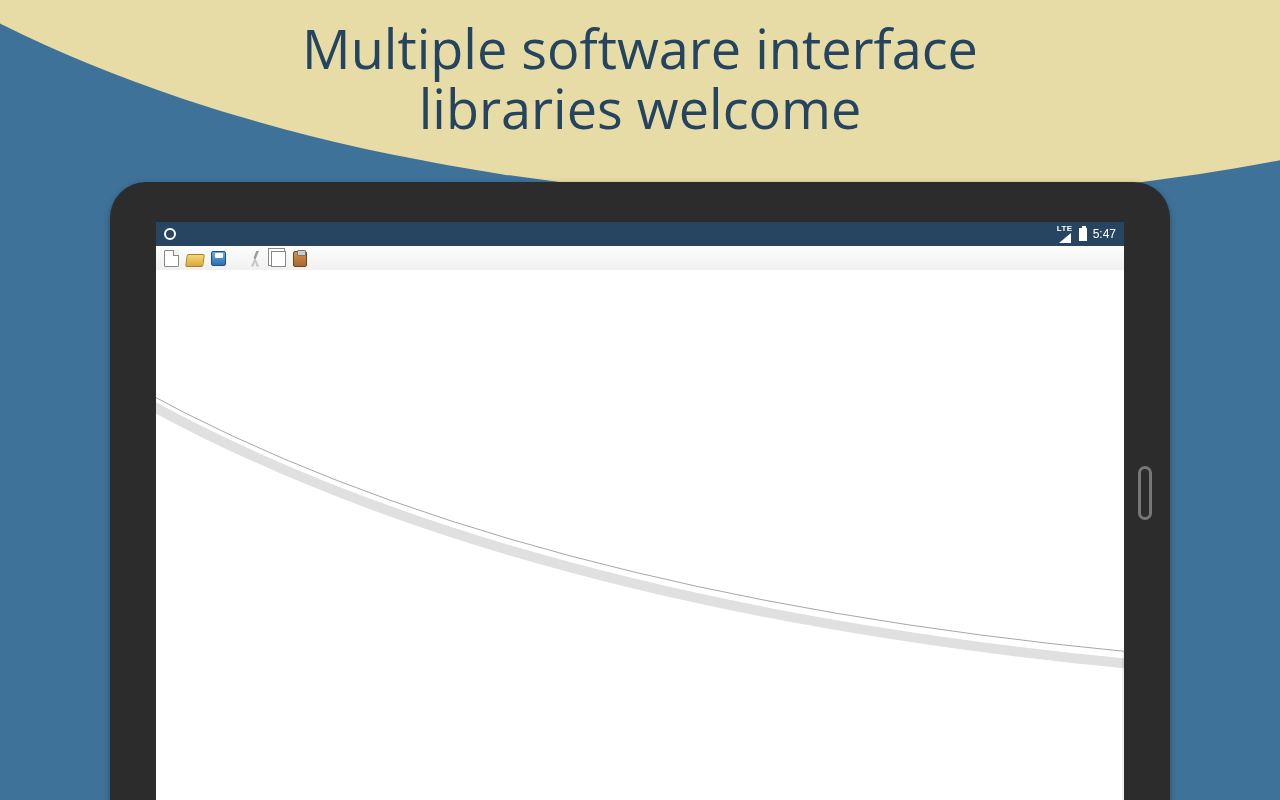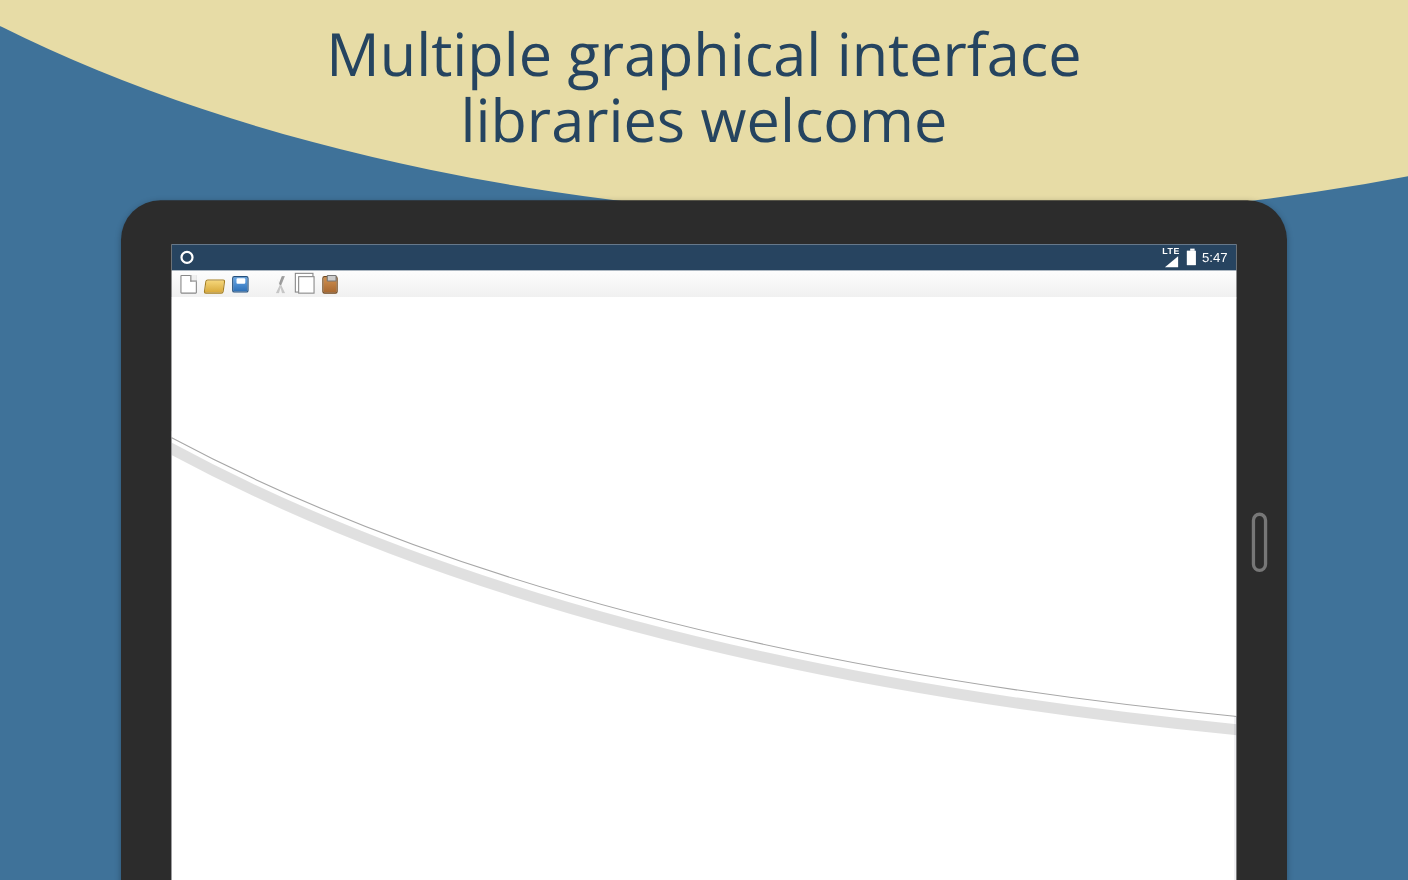--- a/index.html
+++ b/index.html
@@ -169,21 +169,21 @@
     width: 100%; height: 100%;
     pointer-events: none;
   }
 </style>
 </head>
 <body>
 
 <div class="cream-bg"></div>
 
 <div class="headline">
-  <span>Multiple graphical interface</span><br>
+  <span>Multiple software interface</span><br>
   <span>libraries welcome</span>
 </div>
 
 <div class="tablet">
   <div class="tablet-home"></div>
   <div class="screen">
 
     <div class="kivy-area">
       <pre class="kivy-code">do
 the .

